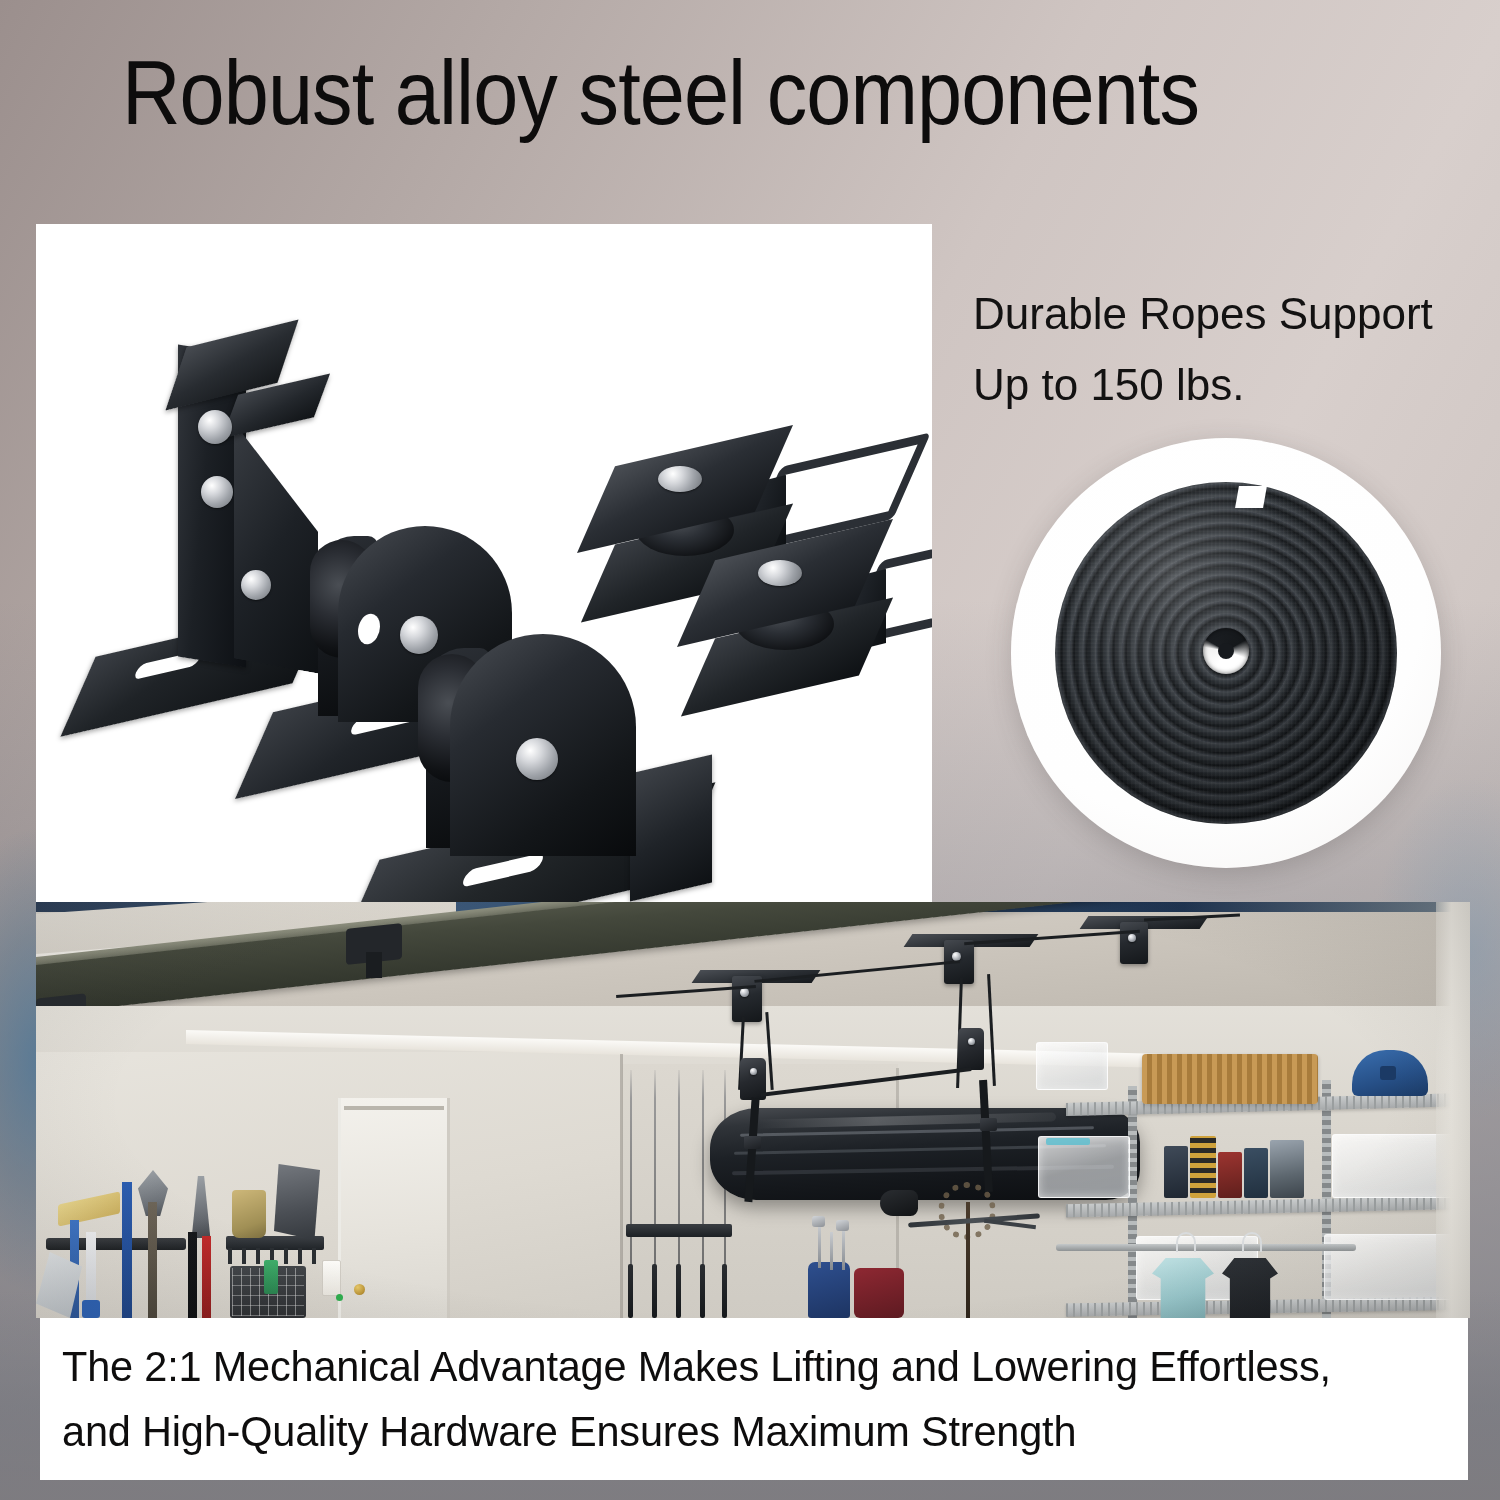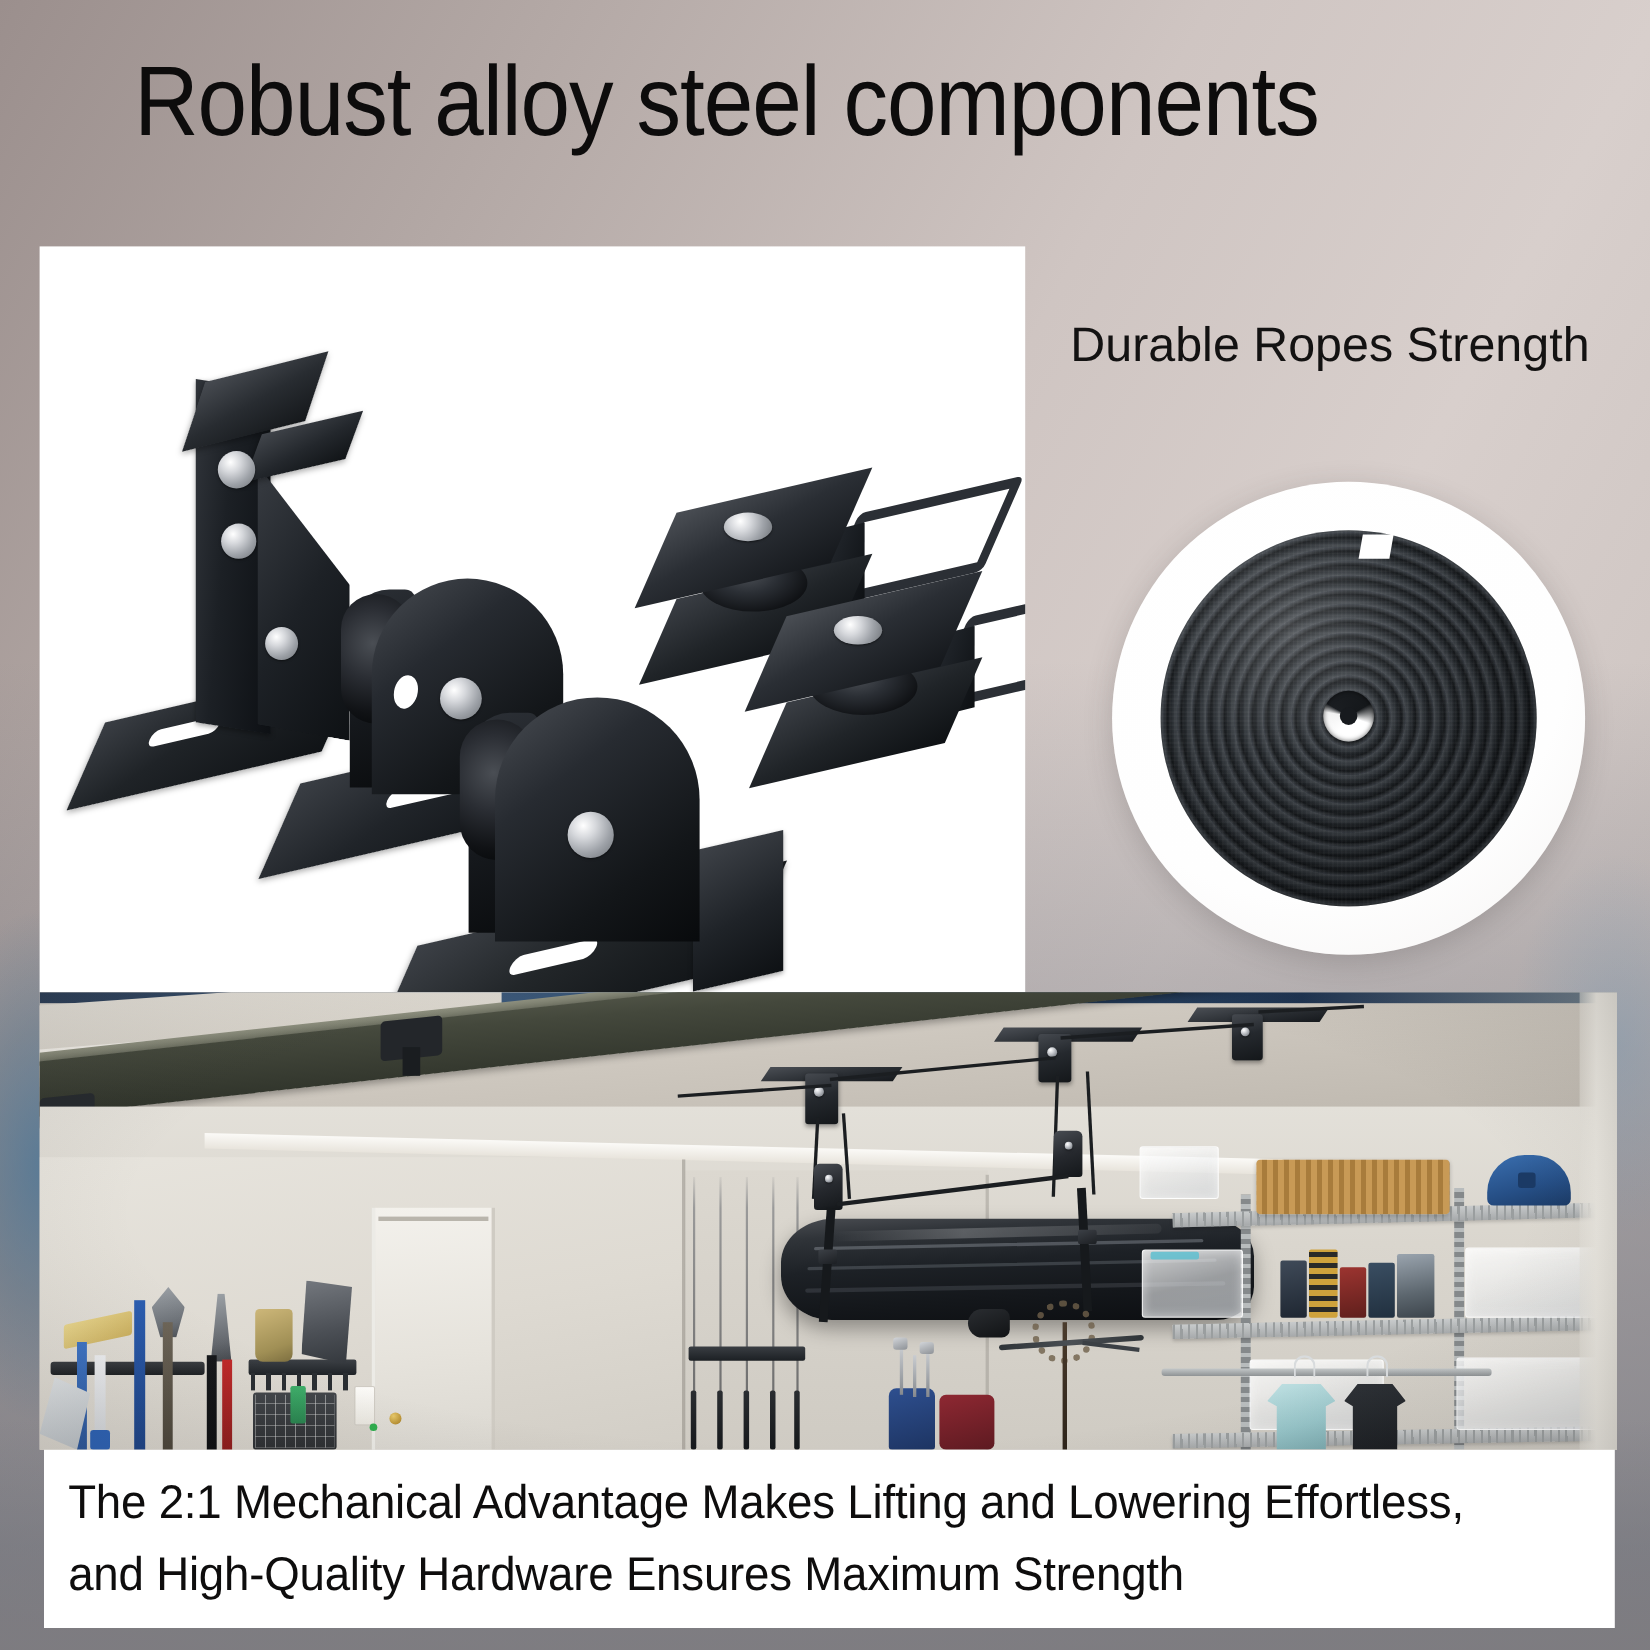--- a/index.html
+++ b/index.html
@@ -493,21 +493,22 @@
       <div class="sp-bot-plate"></div>
       <div class="sp-wheel"></div>
       <div class="sp-top-plate"></div>
       <div class="rivet sp-cap"></div>
     </div>
 
   </div>
 </div>
 
 <div id="rope-text">
-  <div>Durable Ropes Strength</div>
+  <div>Durable Ropes Support</div>
+  <div>Up to 150 lbs.</div>
 </div>
 
 <div id="rope-coil">
   <div id="rope-disc-white"></div>
   <div id="rope-coil-strap"></div>
   <div id="rope-weave"></div>
   <div id="rope-shade"></div>
   <div id="rope-tail"></div>
   <div id="rope-center"></div>
   <div id="rope-center-dot"></div>

